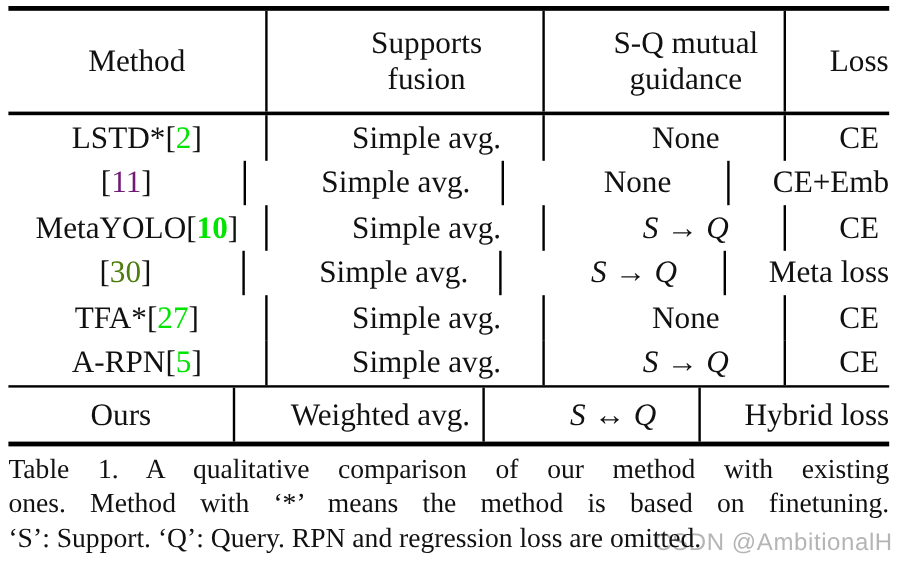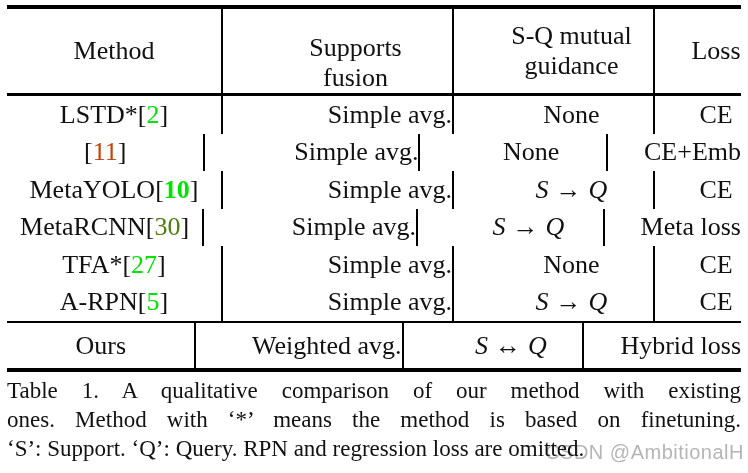--- a/index.html
+++ b/index.html
@@ -46,21 +46,21 @@
     text-align: center;
     font-size: 26px;
     line-height: 1.15;
     height: 100%;
   }
   .cell-inline {
     flex-direction: row;
     white-space: nowrap;
   }
   .c1 { width: 216px; border-right: 2px solid #000; }
-  .c2 { width: 195px; border-right: 2px solid #000; justify-content: flex-end; }
+  .c2 { width: 195px; border-right: 2px solid #000; }
   .c3 { width: 165px; border-right: 2px solid #000; }
   .c4 { flex: 1; }
 
   .mi {
     font-style: italic;
     font-family: "Liberation Serif", serif;
   }
   .arrow { margin: 0 7px; }
 
   .cite { text-decoration: none; }
@@ -131,21 +131,21 @@
         <div class="cell cell-inline c3">
           <span>None</span>
         </div>
         <div class="cell cell-inline c4">
           <span>CE</span>
         </div>
       </div>
       <div class="trow body-row">
         <div class="cell cell-inline c1">
           <span>[</span>
-          <span class="cite" style="color: #c2410c; text-align: center;">11</span>
+          <span class="cite" style="color: #701a75; text-align: center;">11</span>
           <span>]</span>
         </div>
         <div class="cell cell-inline c2">
           <span>Simple avg.</span>
         </div>
         <div class="cell cell-inline c3">
           <span>None</span>
         </div>
         <div class="cell cell-inline c4">
           <span>CE+Emb</span>
@@ -165,21 +165,20 @@
           <span class="mi">S</span>
           <span class="arrow">→</span>
           <span class="mi">Q</span>
         </div>
         <div class="cell cell-inline c4">
           <span>CE</span>
         </div>
       </div>
       <div class="trow body-row">
         <div class="cell cell-inline c1">
-          <span>MetaRCNN</span>
           <span>[</span>
           <span class="cite" style="color: #4d7c0f;">30</span>
           <span>]</span>
         </div>
         <div class="cell cell-inline c2">
           <span>Simple avg.</span>
         </div>
         <div class="cell cell-inline c3">
           <span class="mi">S</span>
           <span class="arrow">→</span>

